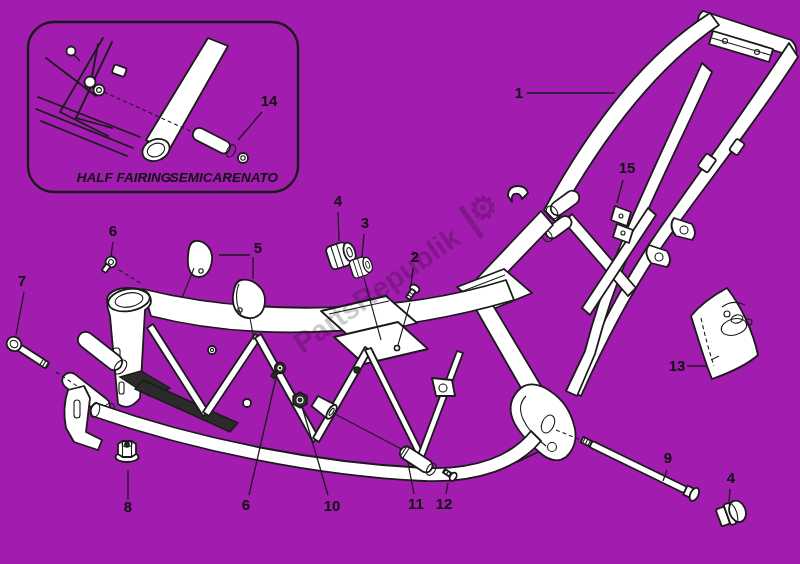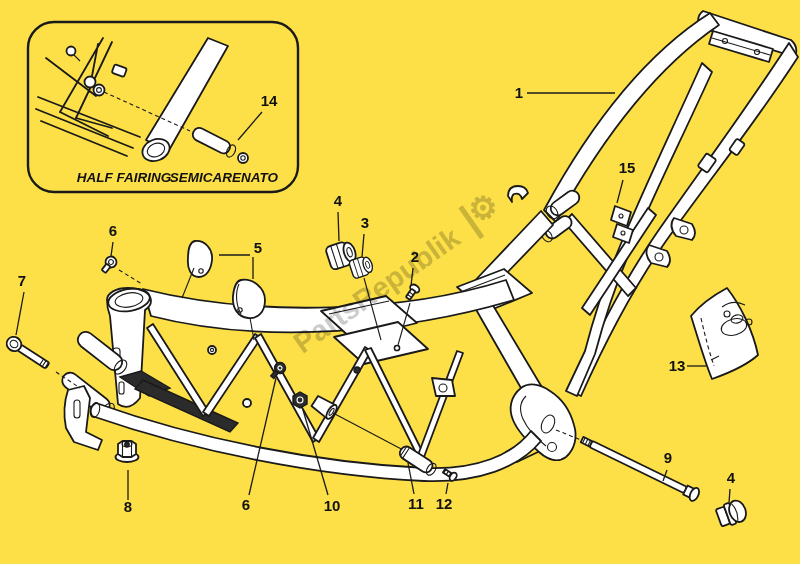--- a/index.html
+++ b/index.html
@@ -1,16 +1,16 @@
 <!DOCTYPE html>
 <html><head>
 <meta charset="utf-8">
 <style>
   html,body{margin:0;padding:0;background:#fff;}
-  .stage{position:relative;width:800px;height:564px;background:#fde047;overflow:hidden;
+  .stage{position:relative;width:800px;height:564px;background:#a21caf;overflow:hidden;
          font-family:"Liberation Sans",sans-serif;}
   svg{position:absolute;left:0;top:0;}
   .ln{stroke:#1a1a1a;stroke-width:1.8;fill:none;stroke-linecap:round;stroke-linejoin:round;}
   .lw{stroke:#1a1a1a;stroke-width:1.8;fill:#ffffff;stroke-linecap:round;stroke-linejoin:round;}
   .fd{stroke:#1a1a1a;stroke-width:1.4;fill:#2b2b2b;}
   .thin{stroke:#1a1a1a;stroke-width:1.1;fill:none;}
   .dash{stroke:#1a1a1a;stroke-width:1.1;fill:none;stroke-dasharray:4 3;}
   .leader{stroke:#1a1a1a;stroke-width:1.3;fill:none;}
   .callout{font-weight:bold;font-size:15px;fill:#111;text-anchor:middle;
            font-family:"Liberation Sans",sans-serif;}

